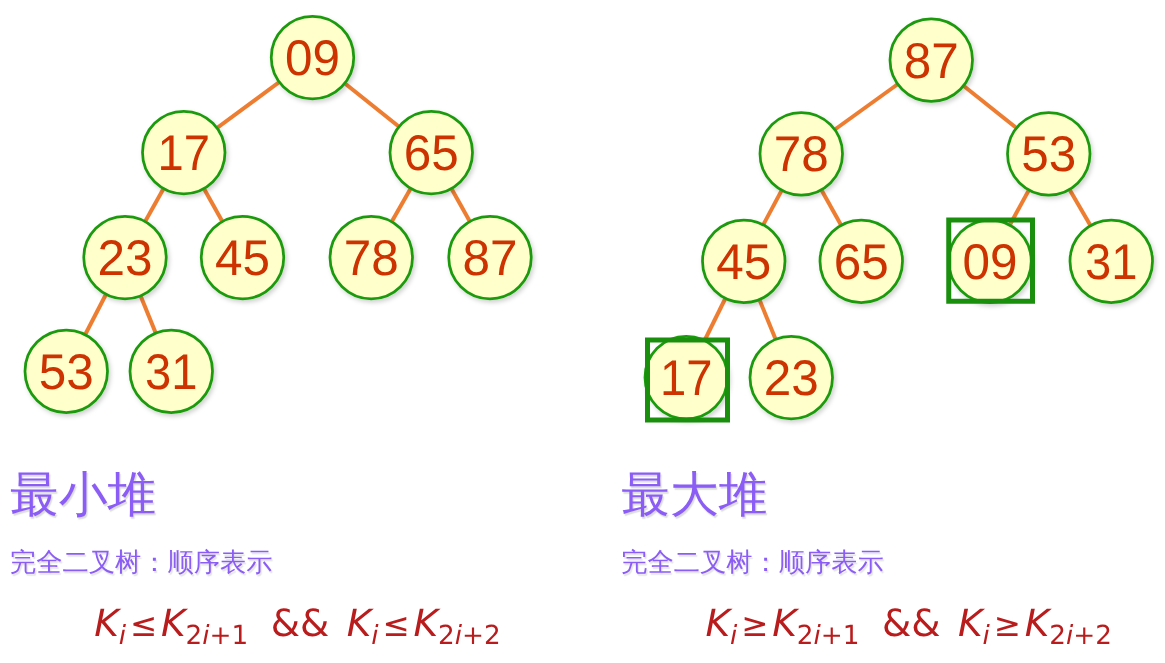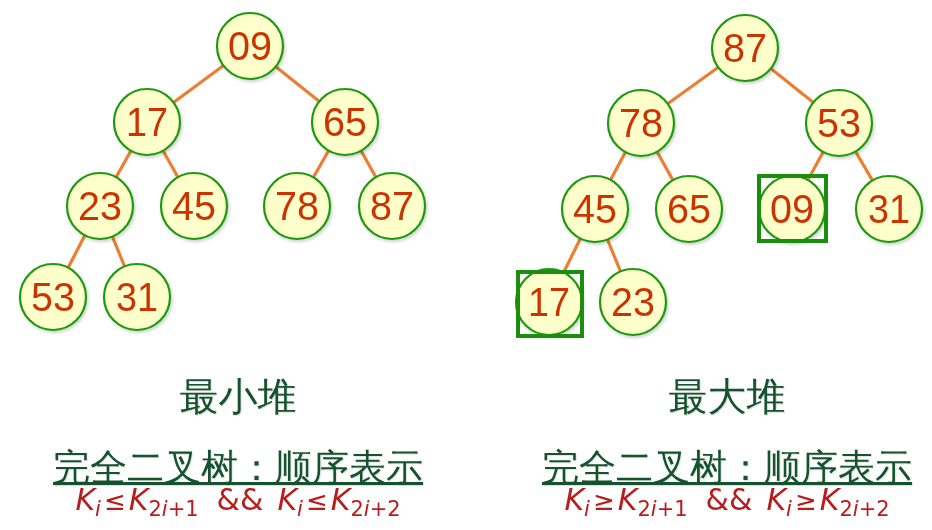--- a/index.html
+++ b/index.html
@@ -2,23 +2,23 @@
 <html><head>
   <meta charset="utf-8">
   <style>
     html, body { margin: 0; padding: 0; background: #ffffff; }
     body { width: 932px; height: 530px; position: relative; overflow: hidden; font-family: "DejaVu Sans", sans-serif; }
     #canvas { position: absolute; left: 0; top: 0; }
     .edge { stroke: #ED7D31; stroke-width: 3.2; }
     .node-circle { fill: #FFFFCC; stroke: #1E9A10; stroke-width: 2.2; filter: url(#shadow); }
     .node-text { fill: #CC3300; font-family: "Liberation Sans", sans-serif; font-size: 40px; }
     .hl-box { fill: none; stroke: #1A8F0E; stroke-width: 4; }
-    .caption { position: absolute; text-align: center; width: 460px; color: #14532d; }
+    .caption { position: absolute; width: 460px; color: #8b5cf6; }
     .title { font-size: 39px; top: 372px; line-height: 50px; text-shadow: 1px 1px 1px rgba(0,0,0,0.15); }
-    .subtitle { font-size: 37px; top: 448px; line-height: 40px; text-shadow: 1px 1px 1px rgba(0,0,0,0.12); text-decoration: underline; }
+    .subtitle { font-size: 21px; top: 430px; line-height: 40px; text-shadow: 1px 1px 1px rgba(0,0,0,0.12); }
     .formula { position: absolute; top: 478px; width: 460px; text-align: center; color: #b91c1c; font-family: "DejaVu Sans", sans-serif; font-size: 30px; line-height: 44px; white-space: nowrap; }
     .formula .k { font-style: italic; }
     .formula sub { font-size: 21px; vertical-align: -6px; line-height: 0; }
     .formula sub .i { font-style: italic; }
     .formula .op { font-size: 26px; margin: 0 3px; }
     .formula .amp { margin: 0 14px 0 18px; }
     .left { left: 8px; }
     .right { left: 497px; }
   </style>
 </head>

